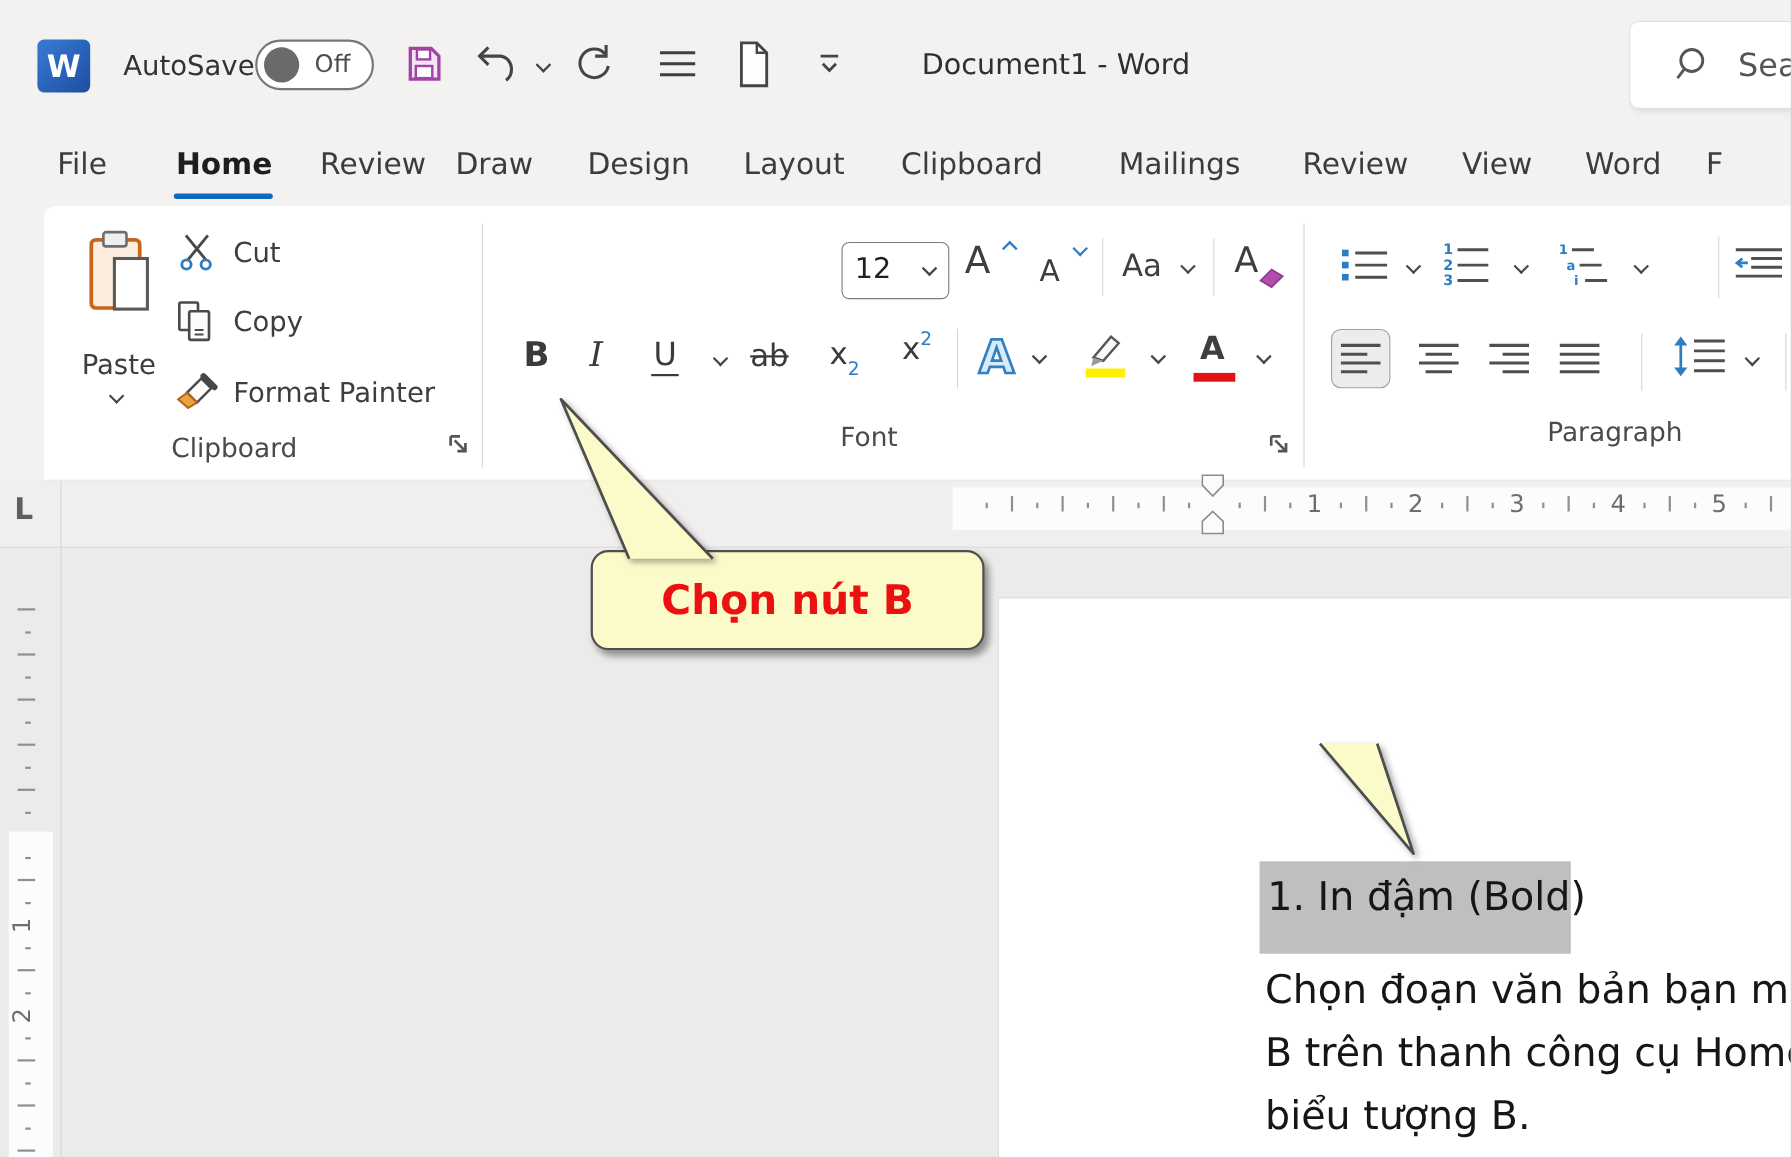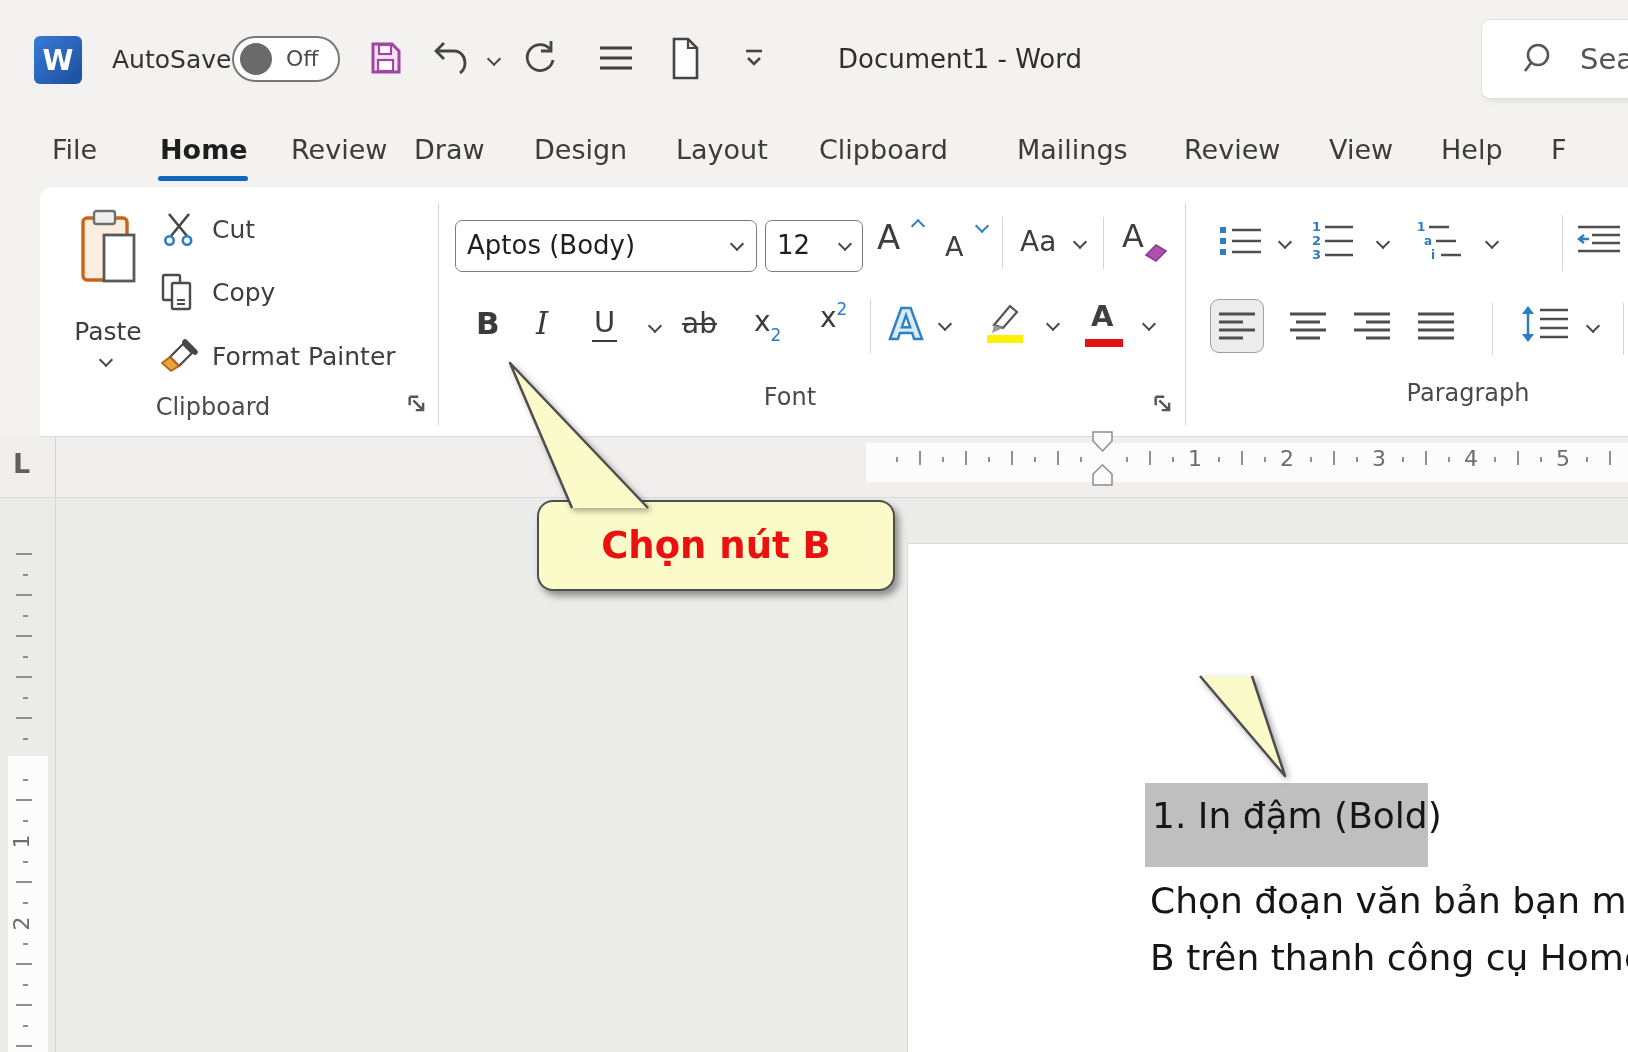--- a/index.html
+++ b/index.html
@@ -95,21 +95,21 @@
     <span class="tab active" style="left:160px">Home</span>
     <span class="abs" style="left:158px;top:66px;width:90px;height:5px;background:#1267c1;border-radius:3px"></span>
     <span class="tab" style="left:291px">Review</span>
     <span class="tab" style="left:414px">Draw</span>
     <span class="tab" style="left:534px">Design</span>
     <span class="tab" style="left:676px">Layout</span>
     <span class="tab" style="left:819px">Clipboard</span>
     <span class="tab" style="left:1017px">Mailings</span>
     <span class="tab" style="left:1184px">Review</span>
     <span class="tab" style="left:1329px">View</span>
-    <span class="tab" style="left:1441px">Help</span>
+    <span class="tab" style="left:1441px">Word</span>
     <span class="tab" style="left:1551px">F</span>
   </div>
 
   <div class="abs" style="left:40px;top:187px;width:1588px;height:250px;background:#fff;border-radius:12px 0 0 0;border-bottom:1px solid #dcdcdc">
 
     <div class="abs" style="left:30px;top:18px;width:110px;height:190px">
       <svg class="abs" style="left:9px;top:4px" width="58" height="80" viewBox="0 0 58 80">
         <rect x="4" y="9" width="44" height="62" rx="4" fill="#fbeede" stroke="#c9641c" stroke-width="3.4"></rect>
         <rect x="15" y="2" width="21" height="13" rx="2.5" fill="#efefef" stroke="#6e6e6e" stroke-width="2.4"></rect>
         <rect x="25" y="26" width="30" height="46" fill="#fff" stroke="#595959" stroke-width="2.8"></rect>
@@ -143,24 +143,20 @@
     </div>
     <div class="grouplabel" style="left:100px;top:206px;width:146px">Clipboard</div>
     <div class="abs" style="left:366px;top:206px">
       <svg width="22" height="22" viewBox="0 0 18 18">
         <path d="M3 3 H10 M3 3 V10" stroke="#555" stroke-width="2" fill="none"></path>
         <path d="M6 6 L14 14 M14 8 V14 H8" stroke="#555" stroke-width="2" fill="none"></path>
       </svg>
     </div>
     <div class="vdiv" style="left:398px;top:16px;height:222px"></div>
 
-    <div class="combo" style="left:415px;top:33px;width:302px;height:52px">
-      <span class="val">Aptos (Body)</span>
-      <span class="chv" style="right:14px;top:18px"></span>
-    </div>
     <div class="combo" style="left:725px;top:33px;width:98px;height:52px">
       <span class="val">12</span>
       <span class="chv" style="right:12px;top:18px"></span>
     </div>
     <div class="abs" style="left:833px;top:26px;width:56px;height:54px">
       <span class="abs" style="left:4px;top:4px;font-size:34px;color:#3e3e3e">A</span>
       <span class="chv blue up" style="right:6px;top:8px"></span>
     </div>
     <div class="abs" style="left:901px;top:32px;width:52px;height:48px">
       <span class="abs" style="left:4px;top:12px;font-size:27px;color:#3e3e3e">A</span>
@@ -306,20 +302,21 @@
 
   <div class="abs" style="left:0;top:498px;width:1628px;height:554px;background:#ebebea"></div>
   <div class="abs" style="left:907px;top:543px;width:721px;height:509px;background:#fff;border-left:1px solid #d8d8d8;border-top:1px solid #d8d8d8"></div>
   <div class="abs" style="left:8px;top:756px;width:40px;height:296px;background:#fcfcfc"></div>
   <div class="vdiv" style="left:55px;top:437px;height:615px"></div>
 
   <div class="abs" style="left:1145px;top:783px;width:283px;height:84px;background:#bfbfbf"></div>
   <div class="docline" style="left:1152px;top:795px">1. In đậm (Bold)</div>
   <div class="docline" style="left:1150px;top:880px">Chọn đoạn văn bản bạn muố</div>
   <div class="docline" style="left:1150px;top:937px">B trên thanh công cụ Home. </div>
+  <div class="docline" style="left:1150px;top:994px">biểu tượng B.</div>
 
   <div class="callout-box" style="left:537px;top:500px;width:358px;height:91px">
     <span class="callout-text">Chọn nút B</span>
   </div>
   <svg class="tailsvg" style="left:495px;top:355px" width="180" height="160" viewBox="0 0 180 160">
     <path d="M 77 153 L 15 8 L 153 153" fill="#fbfbca" stroke="#4e4e4e" stroke-width="2.5" stroke-linejoin="round"></path>
   </svg>
 
   <svg class="tailsvg" style="left:1185px;top:668px" width="120" height="120" viewBox="0 0 120 120">
     <path d="M 15 8 L 100 108 L 67 8" fill="#fbfbca" stroke="#4e4e4e" stroke-width="2.5" stroke-linejoin="round"></path>

